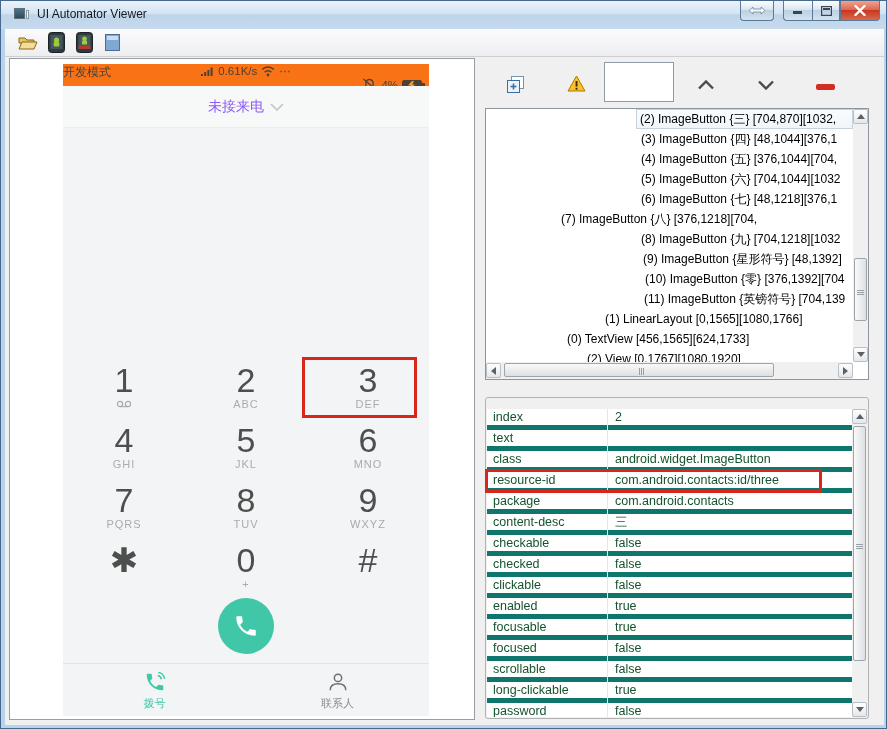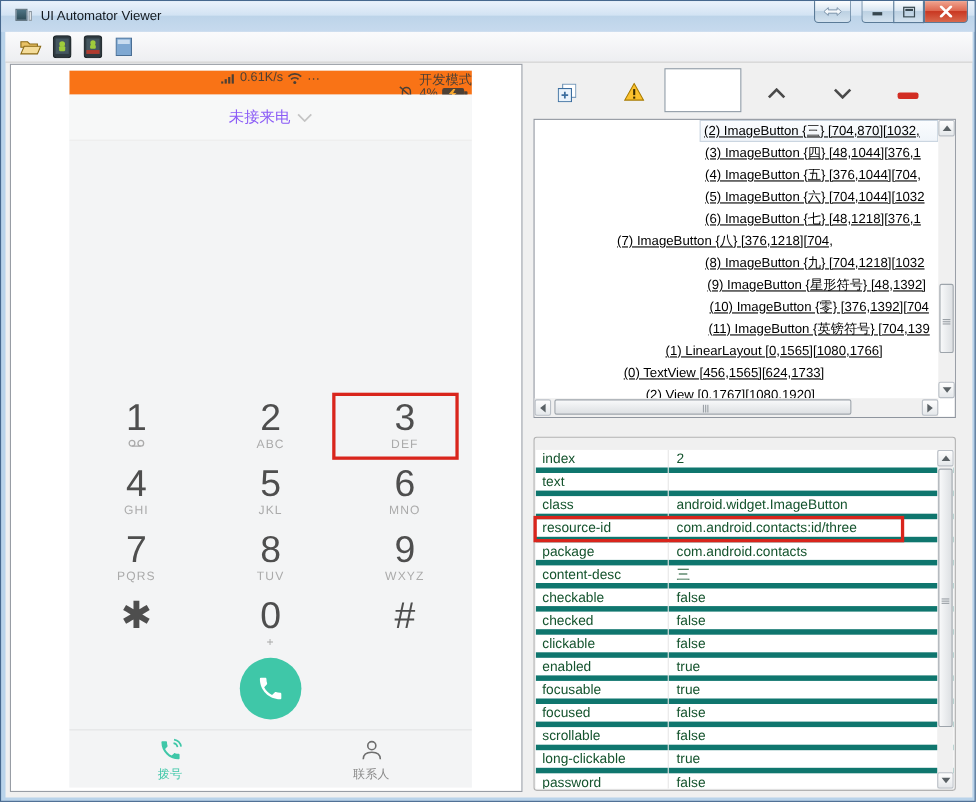--- a/index.html
+++ b/index.html
@@ -32,21 +32,21 @@
     display:flex; align-items:center; gap:6px; padding-left:12px; }
   .tool-ic { width:22px; height:22px; display:flex; align-items:center; justify-content:center; }
   
   .left-panel { position:absolute; left:4px; top:29px; width:466px; height:662px;
     background:#fff; border:1px solid #989DA5; }
   .phone { position:absolute; left:53px; top:5px; width:366px; height:652px;
     background:#F3F4F5; overflow:hidden; }
   .statusbar { position:absolute; left:0; top:0; width:366px; height:22px;
     display:flex; align-items:center; padding:0 7px; font-size:11.5px; color:#4D4035; }
   .sb-left { display:flex; align-items:center; gap:4px; }
-  .sb-center { position:absolute; left:0; right:0; text-align:right; font-size:12px; }
+  .sb-center { position:absolute; left:0; right:0; text-align:left; font-size:12px; }
   .sb-right { margin-left:auto; display:flex; align-items:center; gap:4px; position:relative; }
   .battery { position:relative; width:20px; height:10px; border:1px solid #4D4035;
     border-radius:2px; background:#4D4035; }
   .battery::after { content:""; position:absolute; right:-4px; top:2px; width:3px; height:4px;
     background:#4D4035; border-radius:0 1px 1px 0; }
   .phone-header { position:absolute; left:0; top:22px; width:366px; height:42px;
     background:#F7F8F8; border-bottom:1px solid #ECECEC; display:flex;
     align-items:center; justify-content:center; gap:6px; font-size:14px; color:#8b5cf6; }
   .dialpad { position:absolute; left:0; top:296px; width:366px; height:240px;
     display:grid; grid-template-columns:repeat(3,1fr); grid-auto-rows:60px; }
@@ -68,21 +68,21 @@
     border-radius:50%; background:#EF4136; }
   
   .tree-toolbar { position:absolute; left:480px; top:29px; width:384px; height:50px; }
   .tt-item { position:absolute; }
   .tt-input { left:119px; top:4px; width:70px; height:40px; background:#fff;
     border:1px solid #8E9AA5; font-size:13px; padding:2px 4px; font-family:"Liberation Sans",sans-serif; }
   .tt-minus { left:331px; top:26px; width:19px; height:6px; background:#D22D23; border-radius:2px; }
   
   .tree-panel { position:absolute; left:480px; top:79px; width:384px; height:272px;
     background:#fff; border:1px solid #8F959E; }
-  .tree-rows { position:absolute; left:0; top:0; right:15px; bottom:17px; overflow:hidden;text-decoration:underline; }
+  .tree-rows { position:absolute; left:0; top:0; right:15px; bottom:17px; overflow:hidden; }
   .tree-row { display:flex; height:20px; align-items:center; font-size:12px; color:#000;
     white-space:nowrap; }
   .tree-label { padding:1px 3px; line-height:16px; }
   .tree-row.selected .tree-label { flex:1;
     background:linear-gradient(#FAFCFE,#F0F5FA); border:1px solid #C6D2DE; }
   
   .vscroll { position:absolute; right:0; top:0; width:15px; background:#F0F0F0; }
   .hscroll { position:absolute; left:0; bottom:0; height:17px; background:#F0F0F0; }
   .sb-btn { position:absolute; width:15px; height:15px;
     background:linear-gradient(#FEFEFE,#E5E8EB); border:1px solid #B9BfC6; border-radius:2px;

